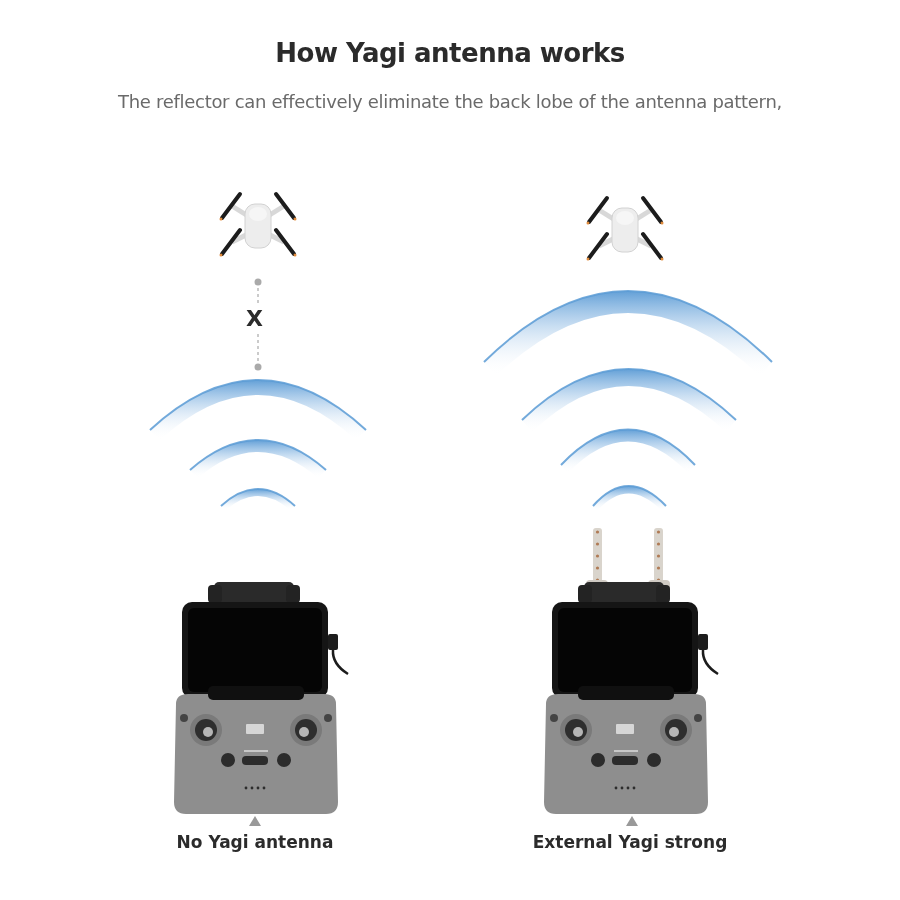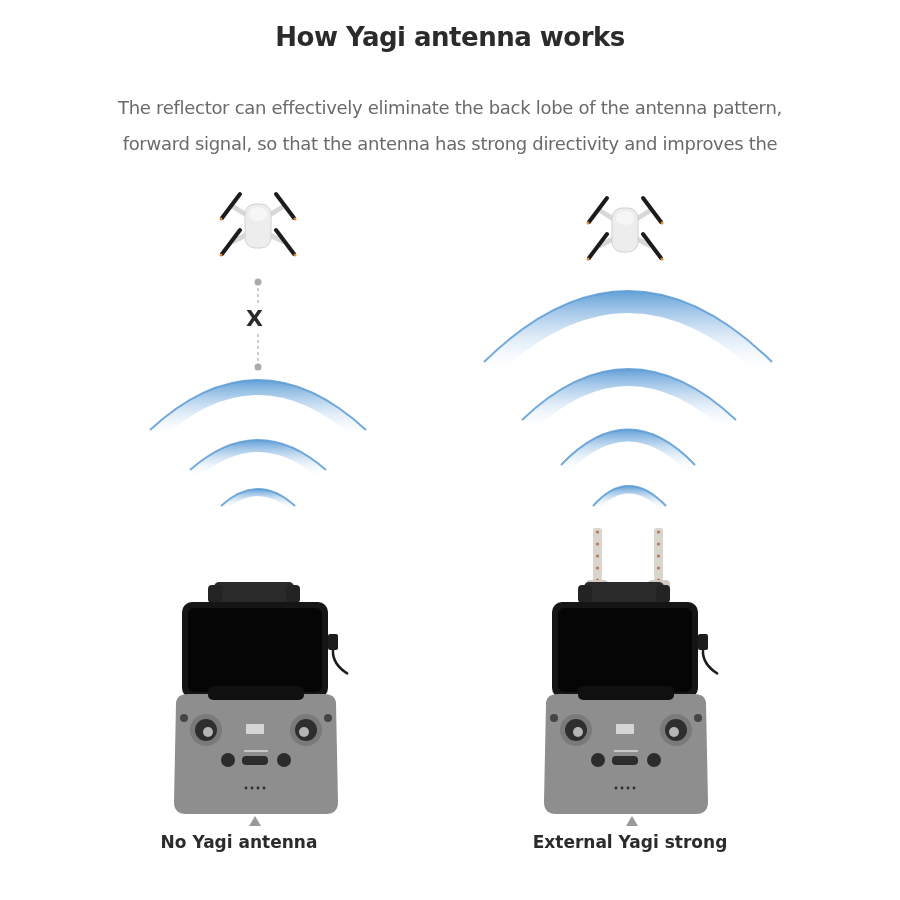--- a/index.html
+++ b/index.html
@@ -1,24 +1,24 @@
 <!DOCTYPE html>
 <html><head>
 <meta charset="utf-8">
 <style>
   * { box-sizing: border-box; margin: 0; padding: 0; }
   html, body { width: 900px; height: 900px; background: #ffffff; overflow: hidden; }
   body { position: relative; font-family: "DejaVu Sans", sans-serif; color: #333; }
   .title {
-    position: absolute; left: 0; top: 22px; width: 900px; text-align: center;
+    position: absolute; left: 0; top: 38px; width: 900px; text-align: center;
     font-family: "DejaVu Sans", sans-serif; font-weight: bold; font-size: 26px; color: #2b2b2b;
     letter-spacing: -0.5px;
   }
   .desc {
-    position: absolute; left: 70px; top: 90px; width: 760px; text-align: center;
+    position: absolute; left: 70px; top: 84px; width: 760px; text-align: center;
     font-family: "DejaVu Sans", sans-serif; font-size: 18px; line-height: 36px; color: #6a6a6a;
     letter-spacing: -0.3px;
   }
   .desc span { display: block; }
   .abs { position: absolute; }
   .label {
     position: absolute; top: 832px; font-family: "DejaVu Sans", sans-serif; font-weight: bold;
     font-size: 17px; color: #2b2b2b; text-align: center;
   }
   .tri {
@@ -102,21 +102,20 @@
           <circle cx="94" cy="206" r="1.4"></circle>
       </g>
     </g>
   </defs>
 </svg>
 
 <div class="title">How Yagi antenna works</div>
 
 <div class="desc">
   <span>The reflector can effectively eliminate the back lobe of the antenna pattern,</span>
-  <span>forward signal, so that the antenna has strong directivity and improves the</span>
 </div>
 
 <div>
   <svg class="abs" style="left:0;top:0" width="900" height="900">
     <g>
       <use href="#drone" x="258" y="224"></use>
     </g>
 
     <g>
       <circle cx="258" cy="282" r="3.5" fill="#aaa"></circle>
@@ -132,21 +131,21 @@
       <path d="M190 470 Q258 410 326 470" stroke="#5b9bd5" stroke-width="2" fill="none" opacity="0.85"></path>
       <path d="M221 506 Q258 472 295 506 L290 510 Q258 482 226 510 Z" fill="url(#arcGrad)"></path>
       <path d="M221 506 Q258 472 295 506" stroke="#5b9bd5" stroke-width="2" fill="none" opacity="0.85"></path>
     </g>
     <g>
       <use href="#controller" x="170" y="582"></use>
     </g>
   </svg>
   <div class="xmark">X</div>
   <div class="tri" style="left:249px"></div>
-  <div class="label" style="left:144px;width:190px">No Yagi antenna</div>
+  <div class="label" style="left:160px;width:190px">No Yagi antenna</div>
 </div>
 
 <div>
   <svg class="abs" style="left:0;top:0" width="900" height="900">
     <g>
       <use href="#drone" x="625" y="228"></use>
     </g>
     <g>
       <path d="M484 362 Q628 220 772 362 L760 376 Q628 250 496 376 Z" fill="url(#arcGrad)"></path>
       <path d="M484 362 Q628 220 772 362" stroke="#5b9bd5" stroke-width="2" fill="none" opacity="0.85"></path>

